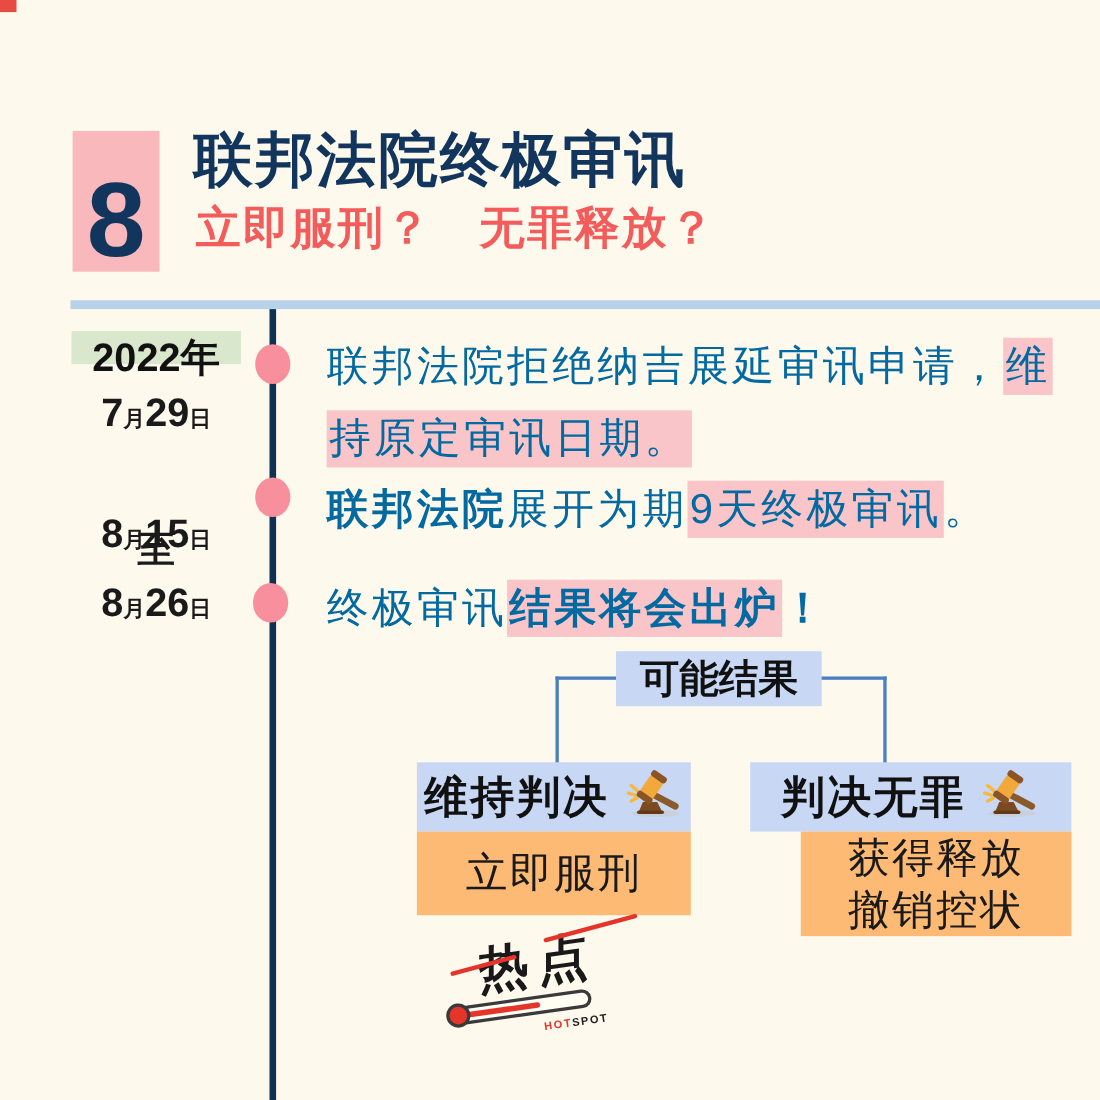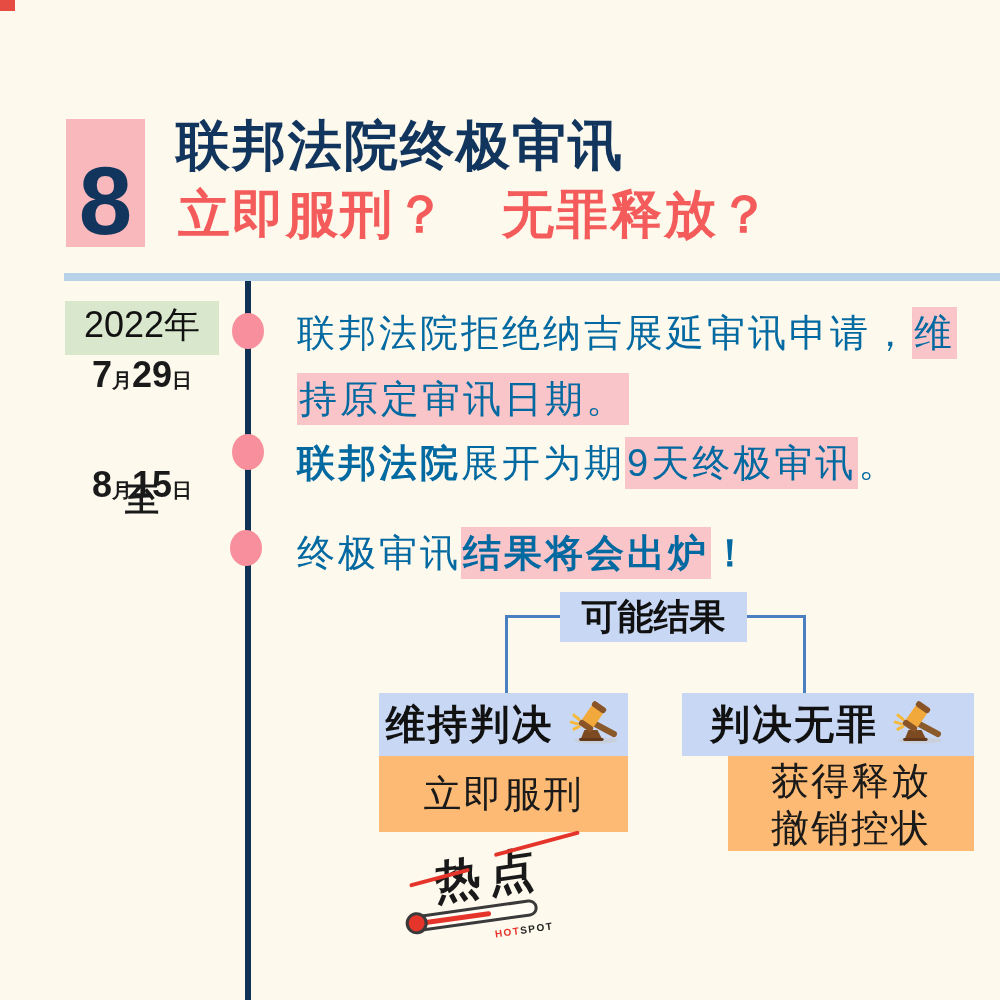--- a/index.html
+++ b/index.html
@@ -8,31 +8,31 @@
   #canvas{position:relative;width:1000px;height:1000px;background:#fdf9ed;}
 
   
   #corner-mark{left:0;top:0;width:15px;height:11px;background:#e74c42;}
 
   
   #number-box{left:66px;top:119px;width:79px;height:128px;background:#f8b8bc;
     display:flex;align-items:flex-end;justify-content:center;}
   #number-box .num{font-size:96px;line-height:0.82;font-weight:bold;color:#11355d;padding-bottom:6px;}
   #main-title{left:176px;top:110px;font-size:54px;font-weight:bold;color:#11355d;letter-spacing:2px;white-space:nowrap;}
-  #sub-title{left:178px;top:180px;font-size:52px;font-weight:bold;color:#f45c5c;letter-spacing:2px;white-space:nowrap;}
+  #sub-title{left:178px;top:180px;font-size:41px;font-weight:bold;color:#f45c5c;letter-spacing:2px;white-space:nowrap;}
   #header-rule{left:64px;top:273px;width:936px;height:8px;background:#b8d3e9;}
 
   
   #timeline-line{left:245px;top:281px;width:6px;height:719px;background:#0e3154;}
   .dot{width:32px;height:36px;border-radius:50%;background:#f7909c;}
   #dot-1{left:232px;top:313px;} #dot-2{left:232px;top:434px;} #dot-3{left:230px;top:530px;}
 
   
   .date-col{left:65px;width:154px;text-align:center;}
-  #year-badge{top:301px;height:54px;line-height:47px;background:#d9e7cc;font-size:36px;font-weight:normal;color:#111;}
+  #year-badge{top:301px;height:30px;line-height:47px;background:#d9e7cc;font-size:36px;font-weight:bold;color:#111;}
   .date-line{font-size:36px;font-weight:600;color:#1a1a1a;white-space:nowrap;}
   .date-line .u{font-size:20px;font-weight:600;}
   #date-1{top:354px;} #date-2{top:432px;margin-top:32px;} #date-to{top:477px;font-size:34px;} #date-3{top:527px;}
 
   
   .entry{left:297px;font-size:38px;color:#0369a1;letter-spacing:3px;white-space:nowrap;}
   #entry-1{top:300px;line-height:66px;}
   #entry-2{top:435px;line-height:56px;}
   #entry-3{top:525px;line-height:56px;}
   .hl{background:#f9c5c8;padding:5px 2px;}
@@ -89,20 +89,23 @@
   <div id="dot-3" class="abs dot"></div>
 
   <div id="year-badge" class="abs date-col">2022年</div>
   <div id="date-1" class="abs date-col date-line">
     <span>7</span><span class="u">月</span><span>29</span><span class="u">日</span>
   </div>
   <div id="date-2" class="abs date-col date-line">
     <span>8</span><span class="u">月</span><span>15</span><span class="u">日</span>
   </div>
   <div id="date-to" class="abs date-col date-line">至</div>
+  <div id="date-3" class="abs date-col date-line">
+    <span>8</span><span class="u">月</span><span>26</span><span class="u">日</span>
+  </div>
 
   <div id="entry-1" class="abs entry">
     <span>联邦法院拒绝纳吉展延审讯申请，</span><span class="hl">维</span><br>
     <span class="hl">持原定审讯日期。</span>
   </div>
   <div id="entry-2" class="abs entry">
     <span class="b">联邦法院</span><span>展开为期</span><span class="hl">9天终极审讯</span><span>。</span>
   </div>
   <div id="entry-3" class="abs entry">
     <span>终极审讯</span><span class="hl b">结果将会出炉</span><span class="b">！</span>

